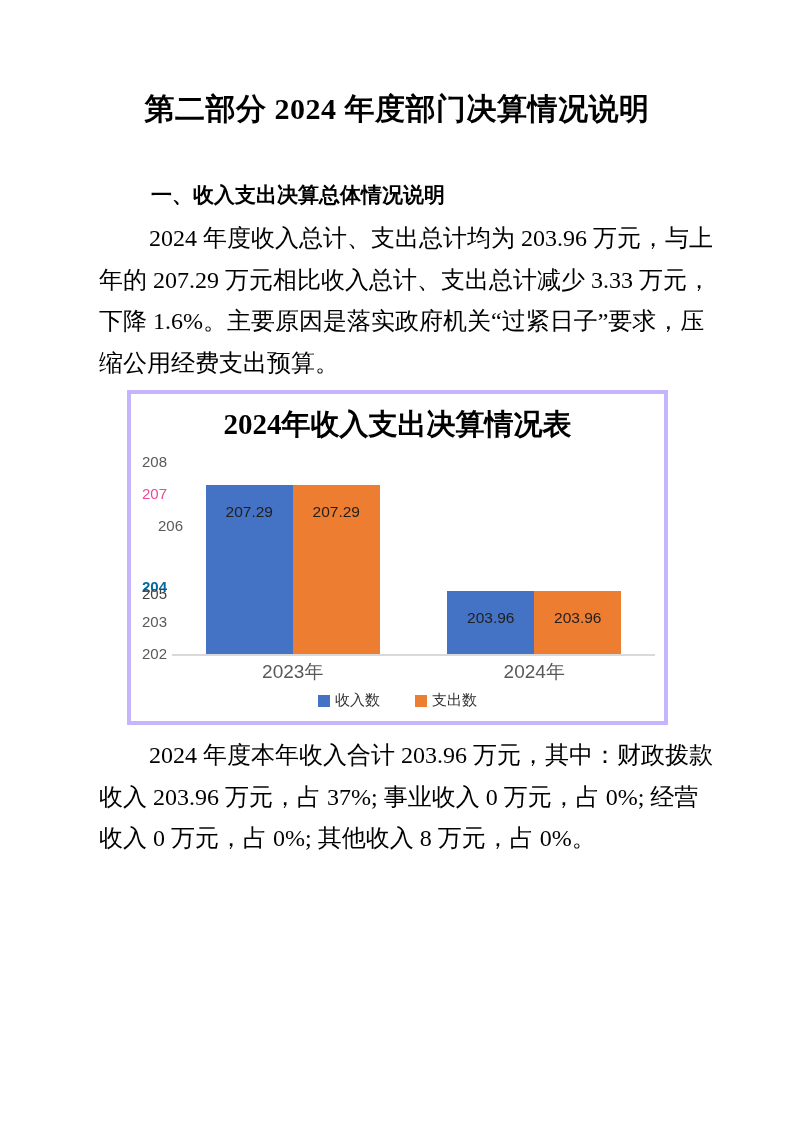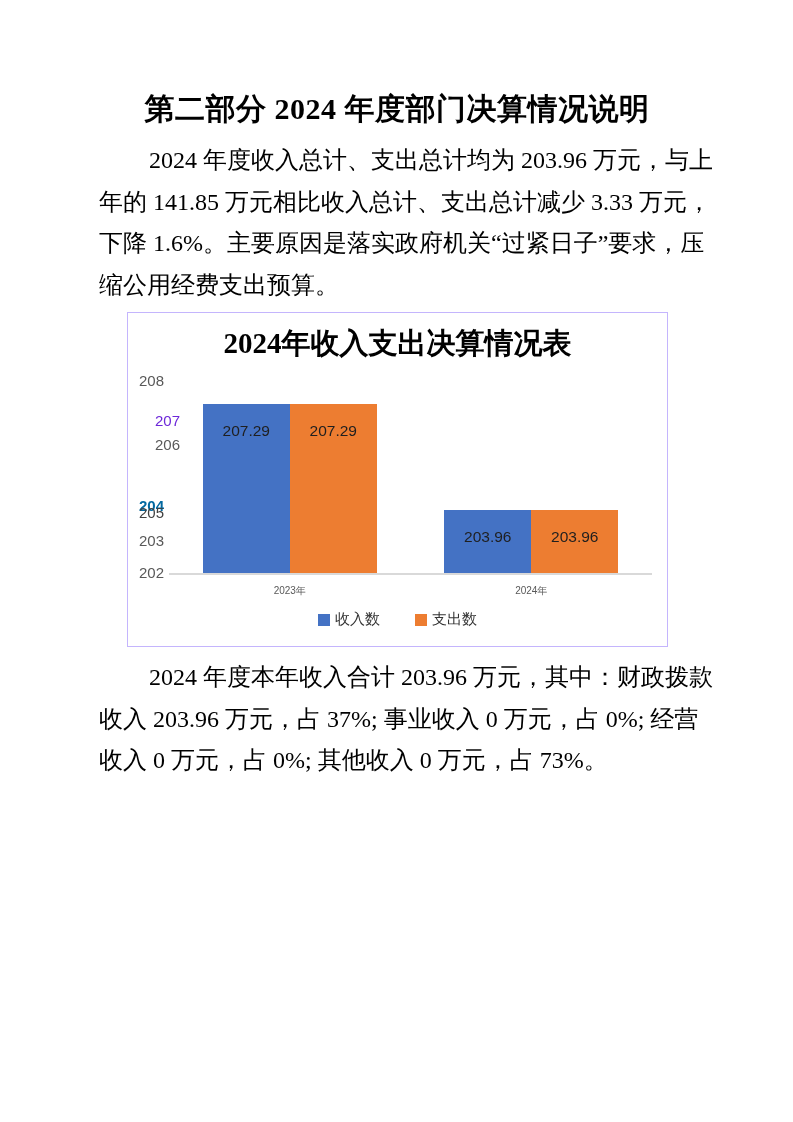--- a/index.html
+++ b/index.html
@@ -58,21 +58,21 @@
   .pline.first { text-indent: 50px; }
   .pline.last  { text-align-last: left; white-space: normal; }
 
   
   .chart-frame {
     position: relative;
     box-sizing: border-box;
     margin: 6px 0 0 28px;
     width: 541px;
     height: 335px;
-    border: 1px solid #c4b5fd;
+    border: 4px solid #c4b5fd;
     background: #ffffff;
   }
   .chart-title {
     position: absolute;
     left: 0; right: 0;
     top: 10px;
     text-align: center;
     font-family: "Liberation Serif", "DejaVu Serif", serif;
     font-weight: bold;
     font-size: 29px;
@@ -99,21 +99,21 @@
     font-size: 15.5px;
     line-height: 19px;
     color: #1f1f1f;
     margin-top: 44px;
   }
   .xlabel {
     position: absolute;
     width: 130px;
     text-align: center;
     font-family: "Liberation Sans", "DejaVu Sans", sans-serif;
-    font-size: 10px;
+    font-size: 19px;
     line-height: 19px;
     color: #595959;
   }
   .legend {
     position: absolute;
     left: 0; right: 0;
     display: flex;
     justify-content: center;
     align-items: center;
     gap: 14px;
@@ -127,37 +127,38 @@
   }
 </style>
 </head>
 <body>
 
 <div class="page">
   <div class="content">
 
     <h1 class="doc-title">第二部分 2024 年度部门决算情况说明</h1>
 
+    <h2 class="sec-heading h1">一、收入支出决算总体情况说明</h2>
 
     <div class="para">
       <div class="pline first">2024 年度收入总计、支出总计均为 203.96 万元，与上</div>
-      <div class="pline">年的 141.85 万元相比收入总计、支出总计减少 3.33 万元，</div>
+      <div class="pline">年的 207.29 万元相比收入总计、支出总计减少 3.33 万元，</div>
       <div class="pline">下降 1.6%。主要原因是落实政府机关“过紧日子”要求，压</div>
       <div class="pline last">缩公用经费支出预算。</div>
     </div>
 
     <div class="chart-frame">
       <div class="chart-title">2024年收入支出决算情况表</div>
       <div class="plot-area" id="plot">
           <div class="ytick" style="left: 0px; top: 251px; color: rgb(89, 89, 89);">202</div>
           <div class="ytick" style="left: 0px; top: 219px; color: rgb(89, 89, 89);">203</div>
           <div class="ytick" style="left: 0px; top: 184px; color: #0369a1; font-weight: bold;">204</div>
           <div class="ytick" style="left: 0px; top: 155px; color: #404040; margin-top: 36px;">205</div>
           <div class="ytick" style="left: 16px; top: 123px; color: rgb(89, 89, 89);">206</div>
-          <div class="ytick" style="left: 16px; top: 91px; color: #6d28d9; margin-top: 8px;">207</div>
+          <div class="ytick" style="left: 0px; top: 91px; color: #ec4899;">207</div>
           <div class="ytick" style="left: 0px; top: 59px; color: rgb(89, 89, 89);">208</div>
           <div class="bar" style="left: 74.75px; top: 90.72px; width: 87px; height: 169.28px; background: rgb(68, 114, 196);"></div>
           <div class="bar-label" style="left: 58.25px; top: 63.72px;">207.29</div>
           <div class="bar" style="left: 161.75px; top: 90.72px; width: 87px; height: 169.28px; background: rgb(237, 125, 49);"></div>
           <div class="bar-label" style="left: 145.25px; top: 63.72px;">207.29</div>
           <div class="xlabel" style="left: 96.75px; top: 268px; color: rgb(89, 89, 89);">2023年</div>
           <div class="bar" style="left: 316.25px; top: 197.28px; width: 87px; height: 62.72px; background: rgb(68, 114, 196);"></div>
           <div class="bar-label" style="left: 299.75px; top: 170.28px;">203.96</div>
           <div class="bar" style="left: 403.25px; top: 197.28px; width: 87px; height: 62.72px; background: rgb(237, 125, 49);"></div>
           <div class="bar-label" style="left: 386.75px; top: 170.28px;">203.96</div>
@@ -173,17 +174,17 @@
               <span class="legend-text">支出数</span>
             </div>
           </div>
         </div>
     </div>
 
 
     <div class="para">
       <div class="pline first">2024 年度本年收入合计 203.96 万元，其中：财政拨款</div>
       <div class="pline">收入 203.96 万元，占 37%; 事业收入 0 万元，占 0%; 经营</div>
-      <div class="pline last">收入 0 万元，占 0%; 其他收入 0 万元，占 73%。</div>
+      <div class="pline last">收入 0 万元，占 0%; 其他收入 8 万元，占 0%。</div>
     </div>
 
   </div>
 </div>
 
 </body></html>

